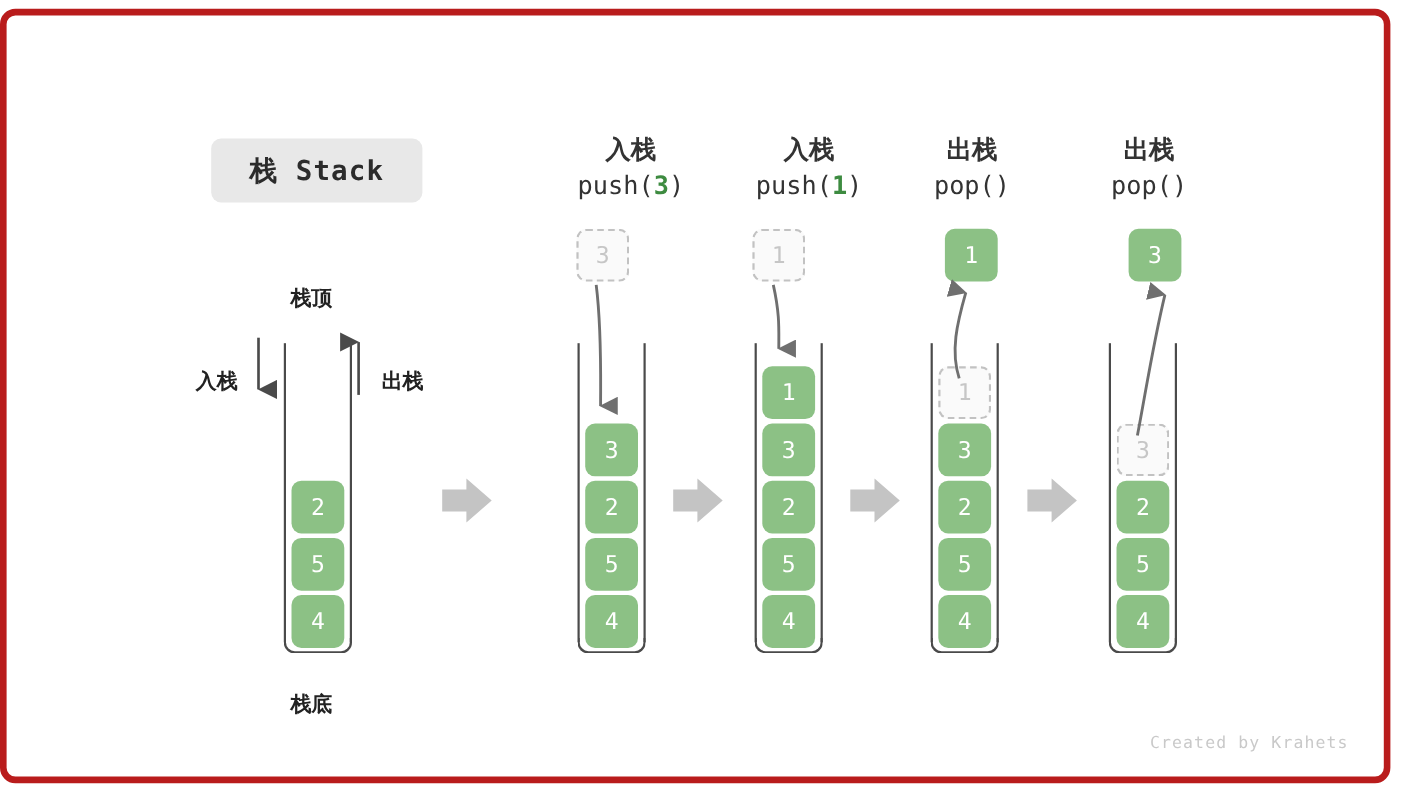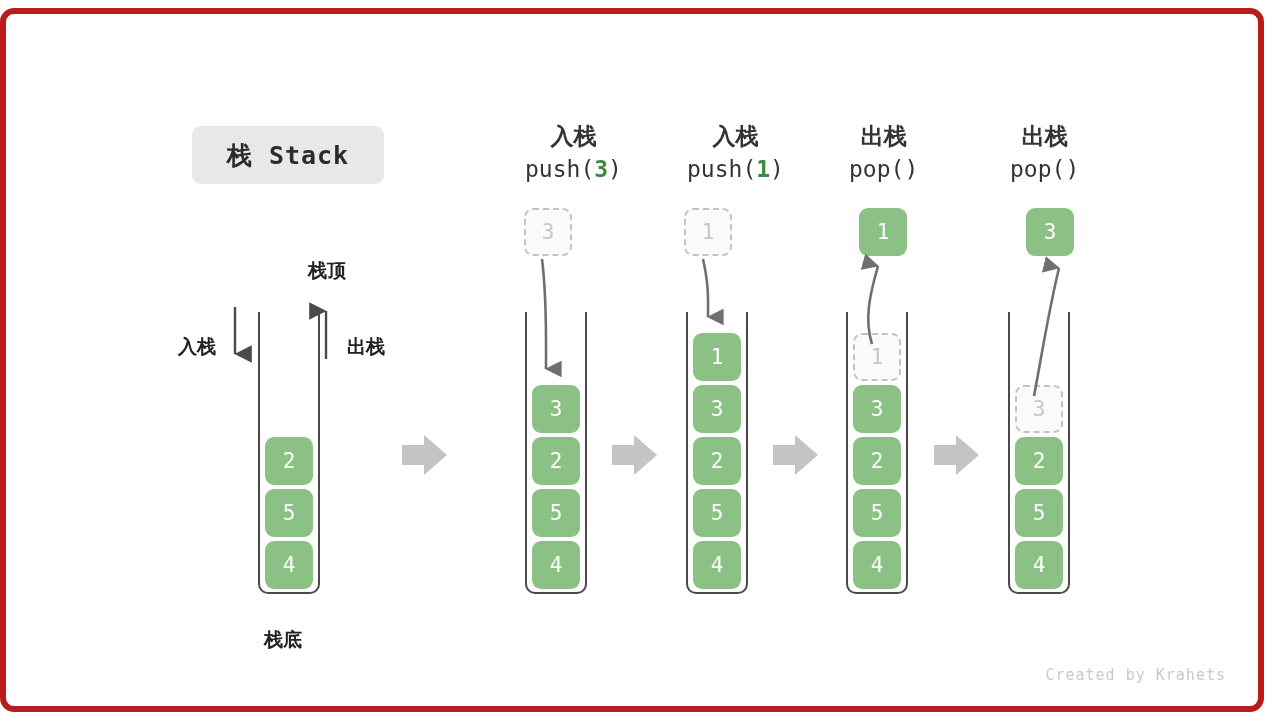--- a/index.html
+++ b/index.html
@@ -21,21 +21,21 @@
   .footer{position:absolute;right:32px;bottom:22px;font-family:"DejaVu Sans Mono",monospace;font-size:15px;color:#c9c9c9;letter-spacing:1px;}
   svg.olay{position:absolute;left:0;top:0;width:1264px;height:704px;pointer-events:none;overflow:visible;}
 </style>
 </head>
 <body>
 
 <div id="canvas">
 
   <div class="title-badge">栈 Stack</div>
 
-  <div class="lbl" style="left:258px;top:244px;margin-left:44px;">栈顶</div>
+  <div class="lbl" style="left:258px;top:244px;">栈顶</div>
   <div class="lbl" style="left:258px;top:613px;font-family:Liberation Mono, monospace;">栈底</div>
   <div class="lbl" style="left:172px;top:320px;">入栈</div>
   <div class="lbl" style="left:341px;top:320px;">出栈</div>
 
   <div class="rail" style="left:252px;top:298px;width:62px;height:282px;">
     <div class="side" style="left:0;height:272px;"></div>
     <div class="side" style="right:0;height:272px;"></div>
     <div class="bot" style="width:62px;"></div>
   </div>
   <div class="cell" style="left:259px;top:423px;">2</div>

